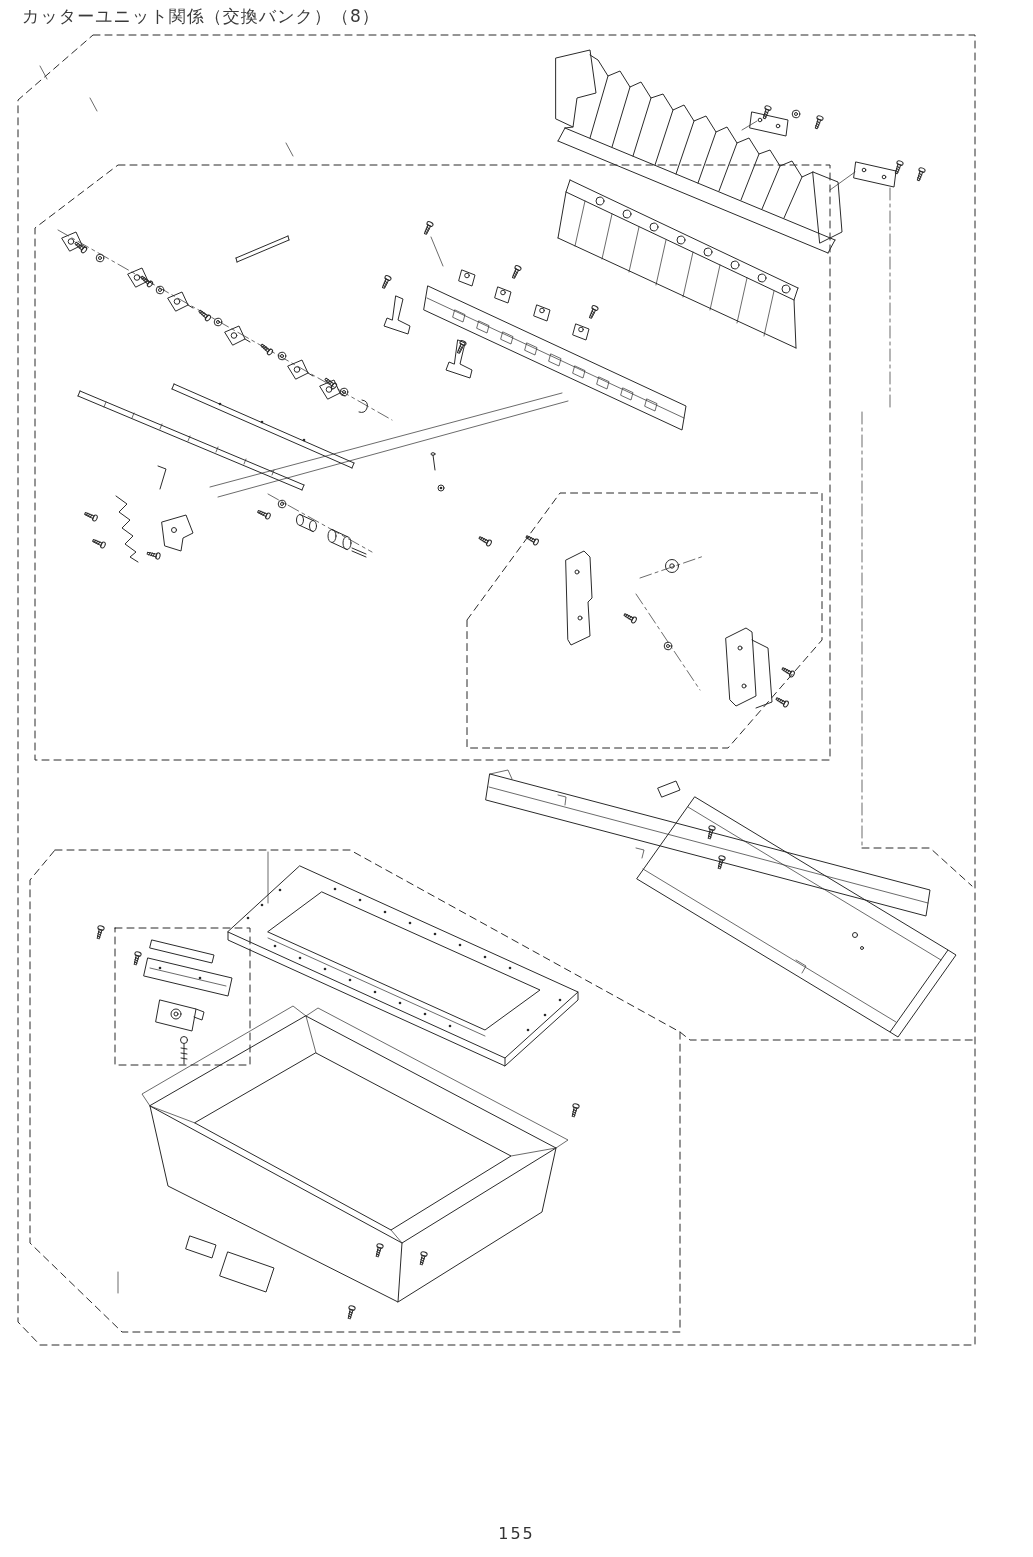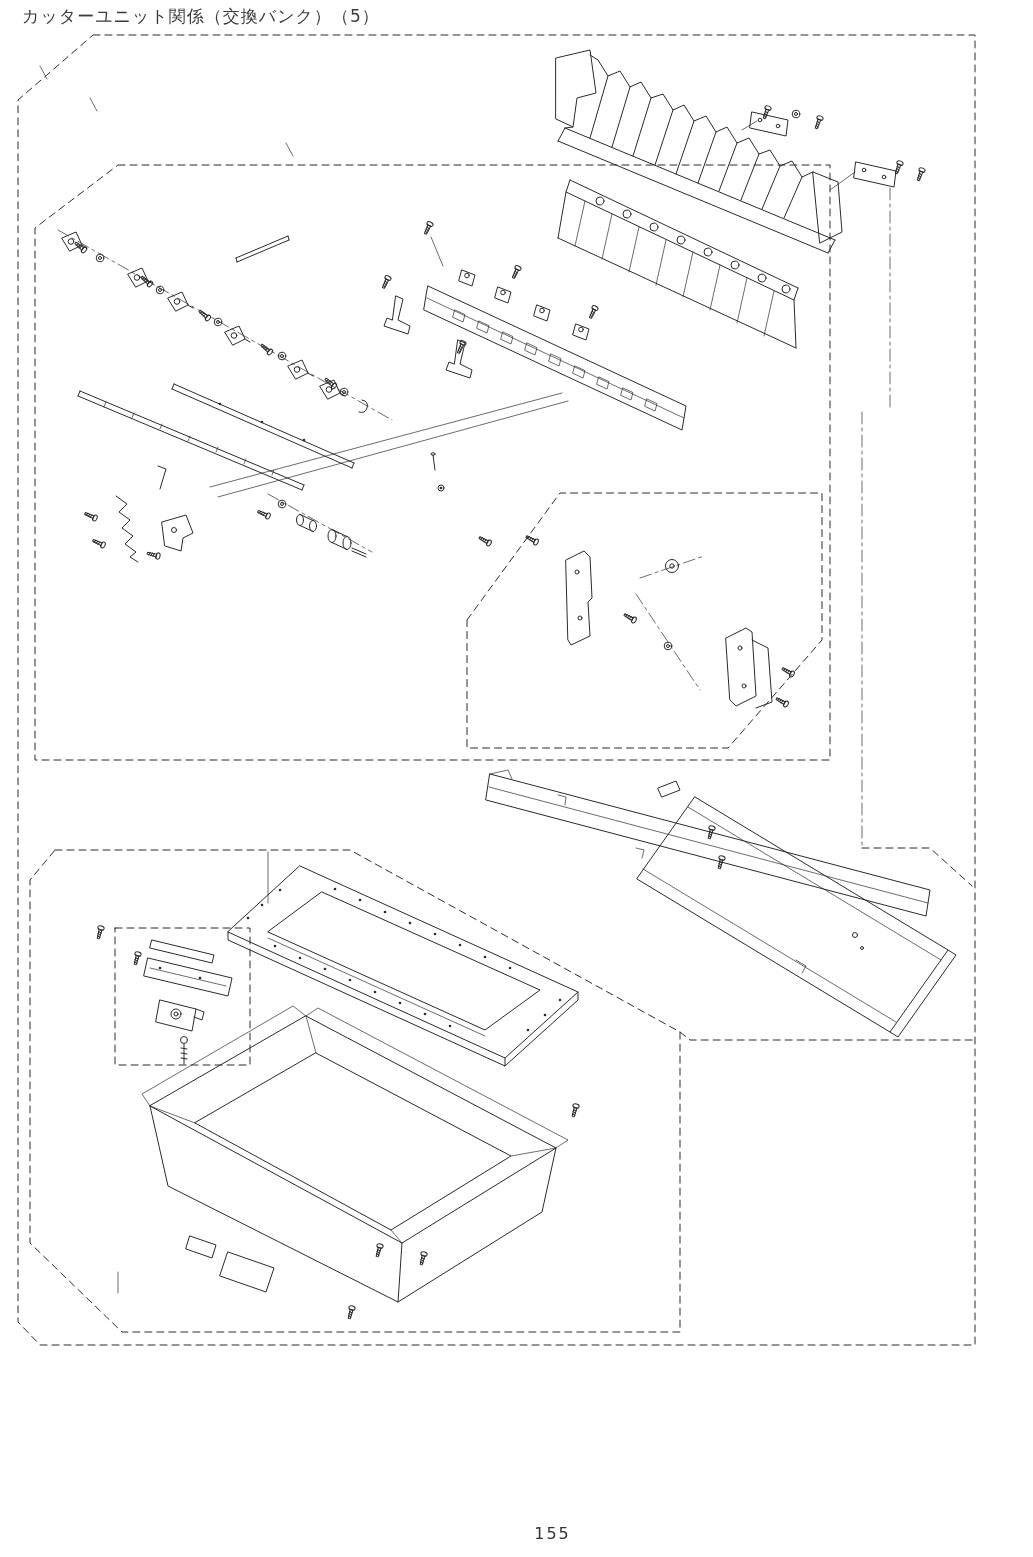--- a/index.html
+++ b/index.html
@@ -12,35 +12,34 @@
   }
   .title{
     position:absolute;left:22px;top:5px;
     font-size:17px;color:#3a3a3a;letter-spacing:1px;
     font-family:"DejaVu Sans", sans-serif;
   }
   .pageno{
     position:absolute;left:50%;top:1524px;transform:translateX(-50%);
     font-size:16px;color:#333;letter-spacing:2px;
     font-family:"DejaVu Sans", sans-serif;
-    margin-left:36px;
   }
   svg{position:absolute;left:0;top:0;}
   .ln{stroke:#2b2b2b;fill:none;stroke-width:1;stroke-linecap:round;stroke-linejoin:round;}
   .thin{stroke-width:0.7;}
   .dash{stroke-dasharray:7 5;}
   .dd{stroke-dasharray:12 4 3 4;}
   .dot{fill:#2b2b2b;stroke:none;}
 </style>
 </head>
 <body>
 
 <div class="sheet">
 
-  <div class="title">カッターユニット関係（交換バンク）（5）</div>
+  <div class="title">カッターユニット関係（交換バンク）（8）</div>
 
   <svg width="1033" height="1557" viewBox="0 0 1033 1557">
 
     <defs>
       <g id="scr" class="ln">
         <ellipse cx="0" cy="0" rx="3.2" ry="2"></ellipse>
         <path d="M-2.4 1.6 L2.4 1.6"></path>
         <path d="M-1.4 2 L-1 11 M1.4 2 L1 11 M-1 11 L1 11"></path>
         <path d="M-1.6 4 L1.6 4.8 M-1.5 6.2 L1.5 7 M-1.4 8.4 L1.4 9.2"></path>
       </g>

